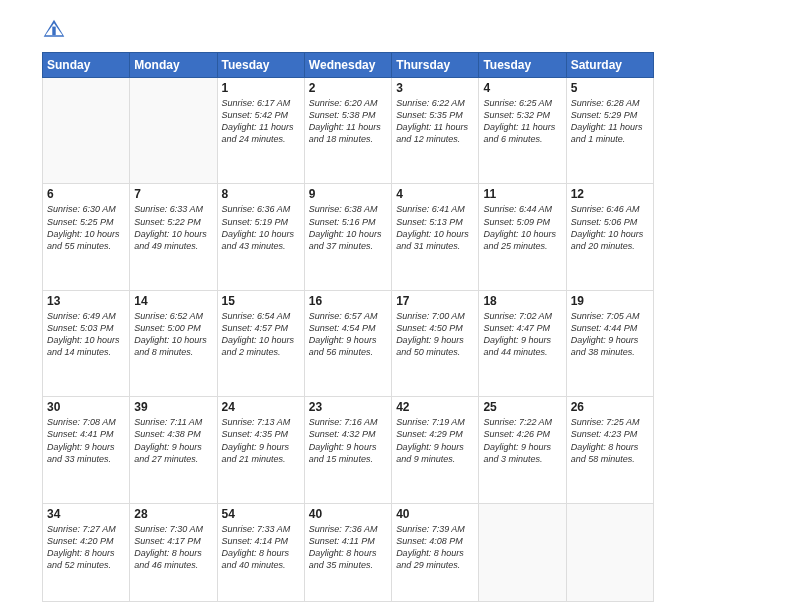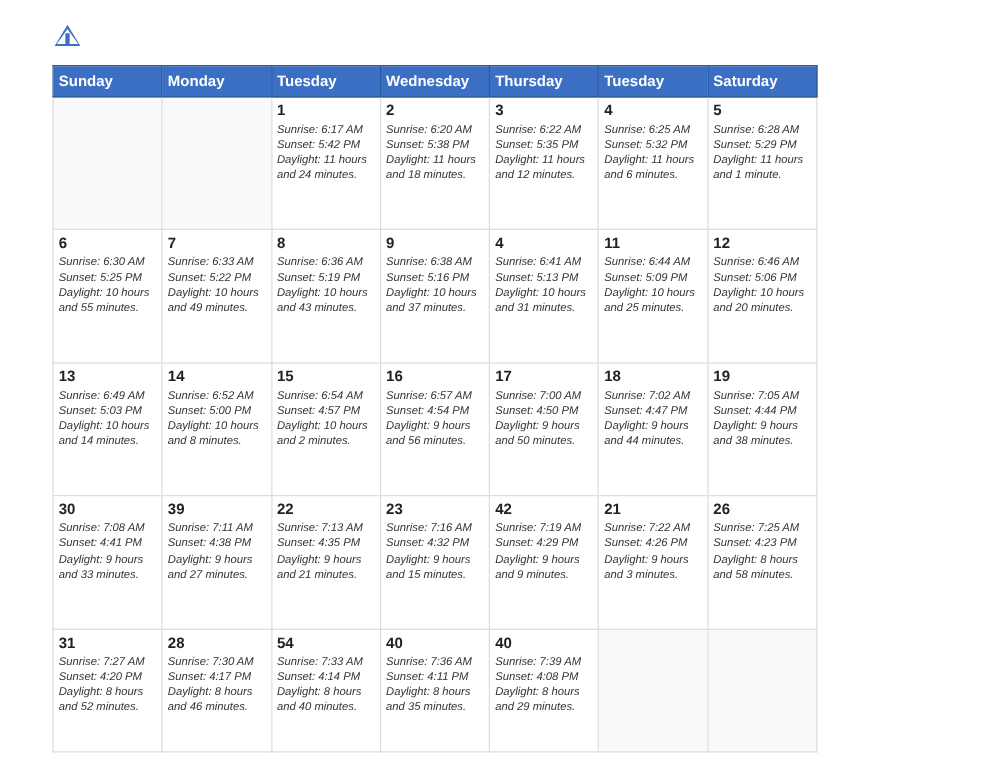--- a/index.html
+++ b/index.html
@@ -222,43 +222,43 @@
         <tr>
           <td>
             <span class="day-num">30</span>
             <div class="cell-text">Sunrise: 7:08 AM<br>Sunset: 4:41 PM<br>Daylight: 9 hours<br>and 33 minutes.</div>
           </td>
           <td>
             <span class="day-num">39</span>
             <div class="cell-text">Sunrise: 7:11 AM<br>Sunset: 4:38 PM<br>Daylight: 9 hours<br>and 27 minutes.</div>
           </td>
           <td>
-            <span class="day-num">22</span>
+            <span class="day-num">24</span>
             <div class="cell-text">Sunrise: 7:13 AM<br>Sunset: 4:35 PM<br>Daylight: 9 hours<br>and 21 minutes.</div>
           </td>
           <td>
             <span class="day-num">23</span>
             <div class="cell-text">Sunrise: 7:16 AM<br>Sunset: 4:32 PM<br>Daylight: 9 hours<br>and 15 minutes.</div>
           </td>
           <td>
             <span class="day-num">42</span>
             <div class="cell-text">Sunrise: 7:19 AM<br>Sunset: 4:29 PM<br>Daylight: 9 hours<br>and 9 minutes.</div>
           </td>
           <td>
-            <span class="day-num">21</span>
+            <span class="day-num">25</span>
             <div class="cell-text">Sunrise: 7:22 AM<br>Sunset: 4:26 PM<br>Daylight: 9 hours<br>and 3 minutes.</div>
           </td>
           <td>
             <span class="day-num">26</span>
             <div class="cell-text">Sunrise: 7:25 AM<br>Sunset: 4:23 PM<br>Daylight: 8 hours<br>and 58 minutes.</div>
           </td>
         </tr>
         <tr class="last-row">
           <td>
-            <span class="day-num">31</span>
+            <span class="day-num">34</span>
             <div class="cell-text">Sunrise: 7:27 AM<br>Sunset: 4:20 PM<br>Daylight: 8 hours<br>and 52 minutes.</div>
           </td>
           <td>
             <span class="day-num">28</span>
             <div class="cell-text">Sunrise: 7:30 AM<br>Sunset: 4:17 PM<br>Daylight: 8 hours<br>and 46 minutes.</div>
           </td>
           <td>
             <span class="day-num">54</span>
             <div class="cell-text">Sunrise: 7:33 AM<br>Sunset: 4:14 PM<br>Daylight: 8 hours<br>and 40 minutes.</div>
           </td>

